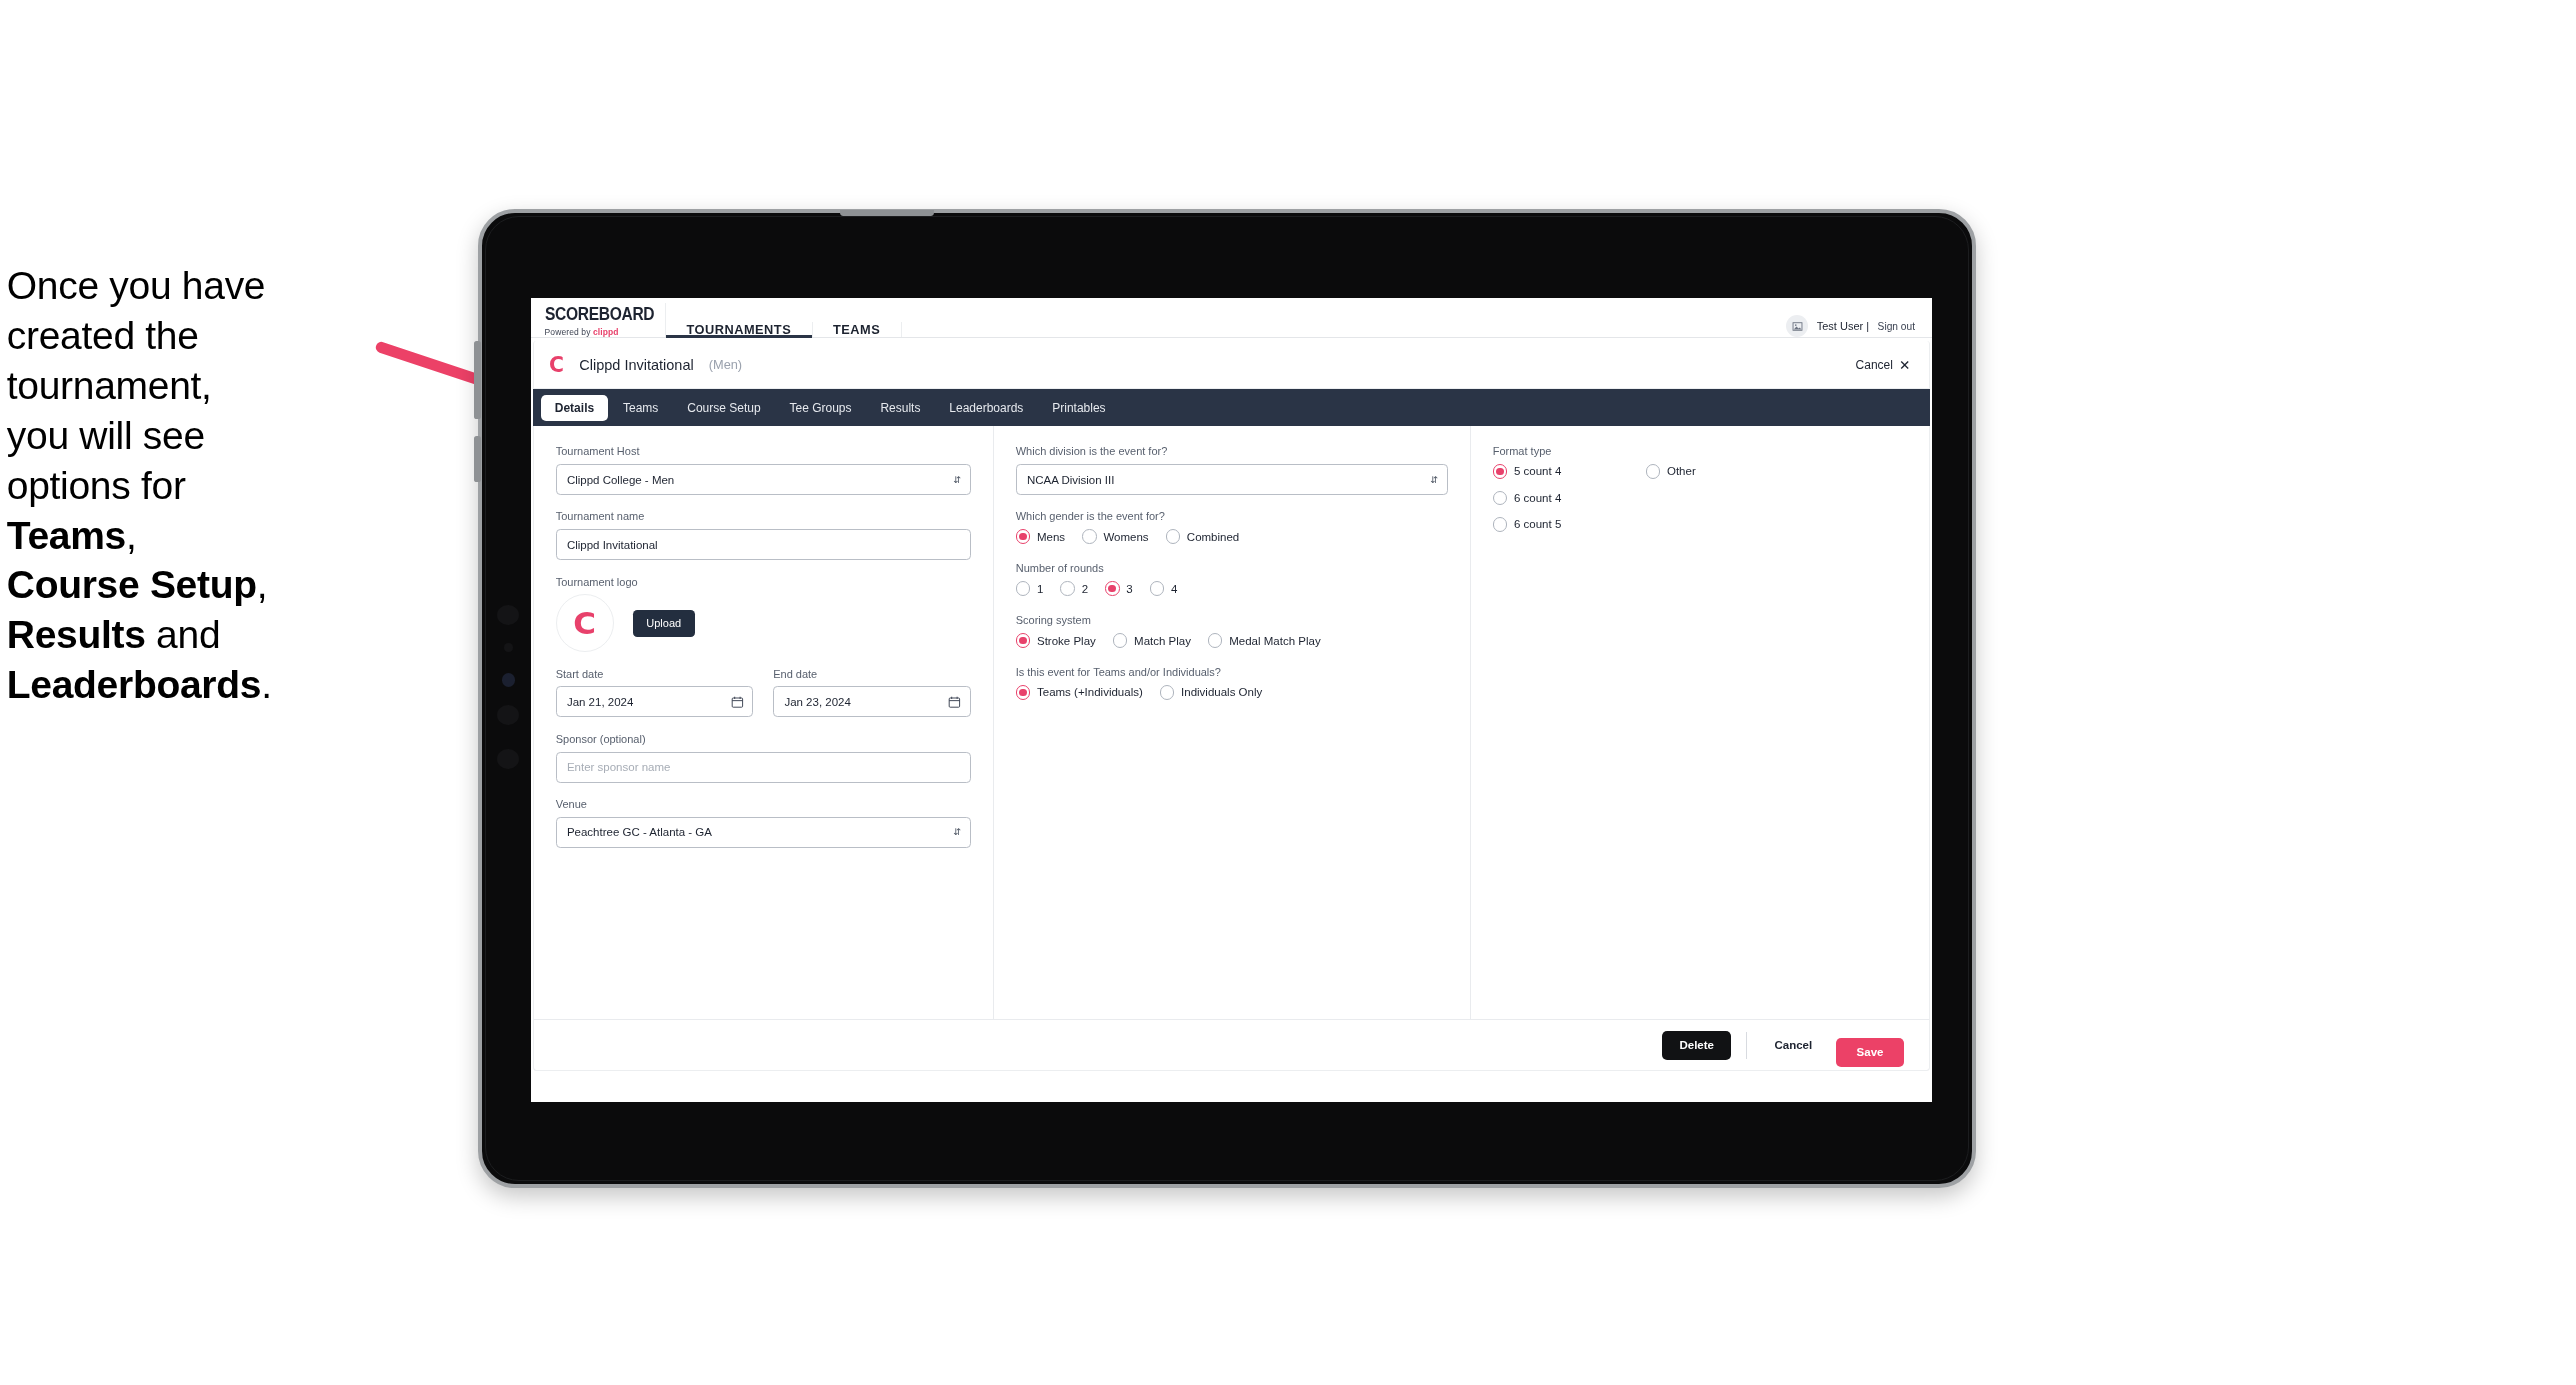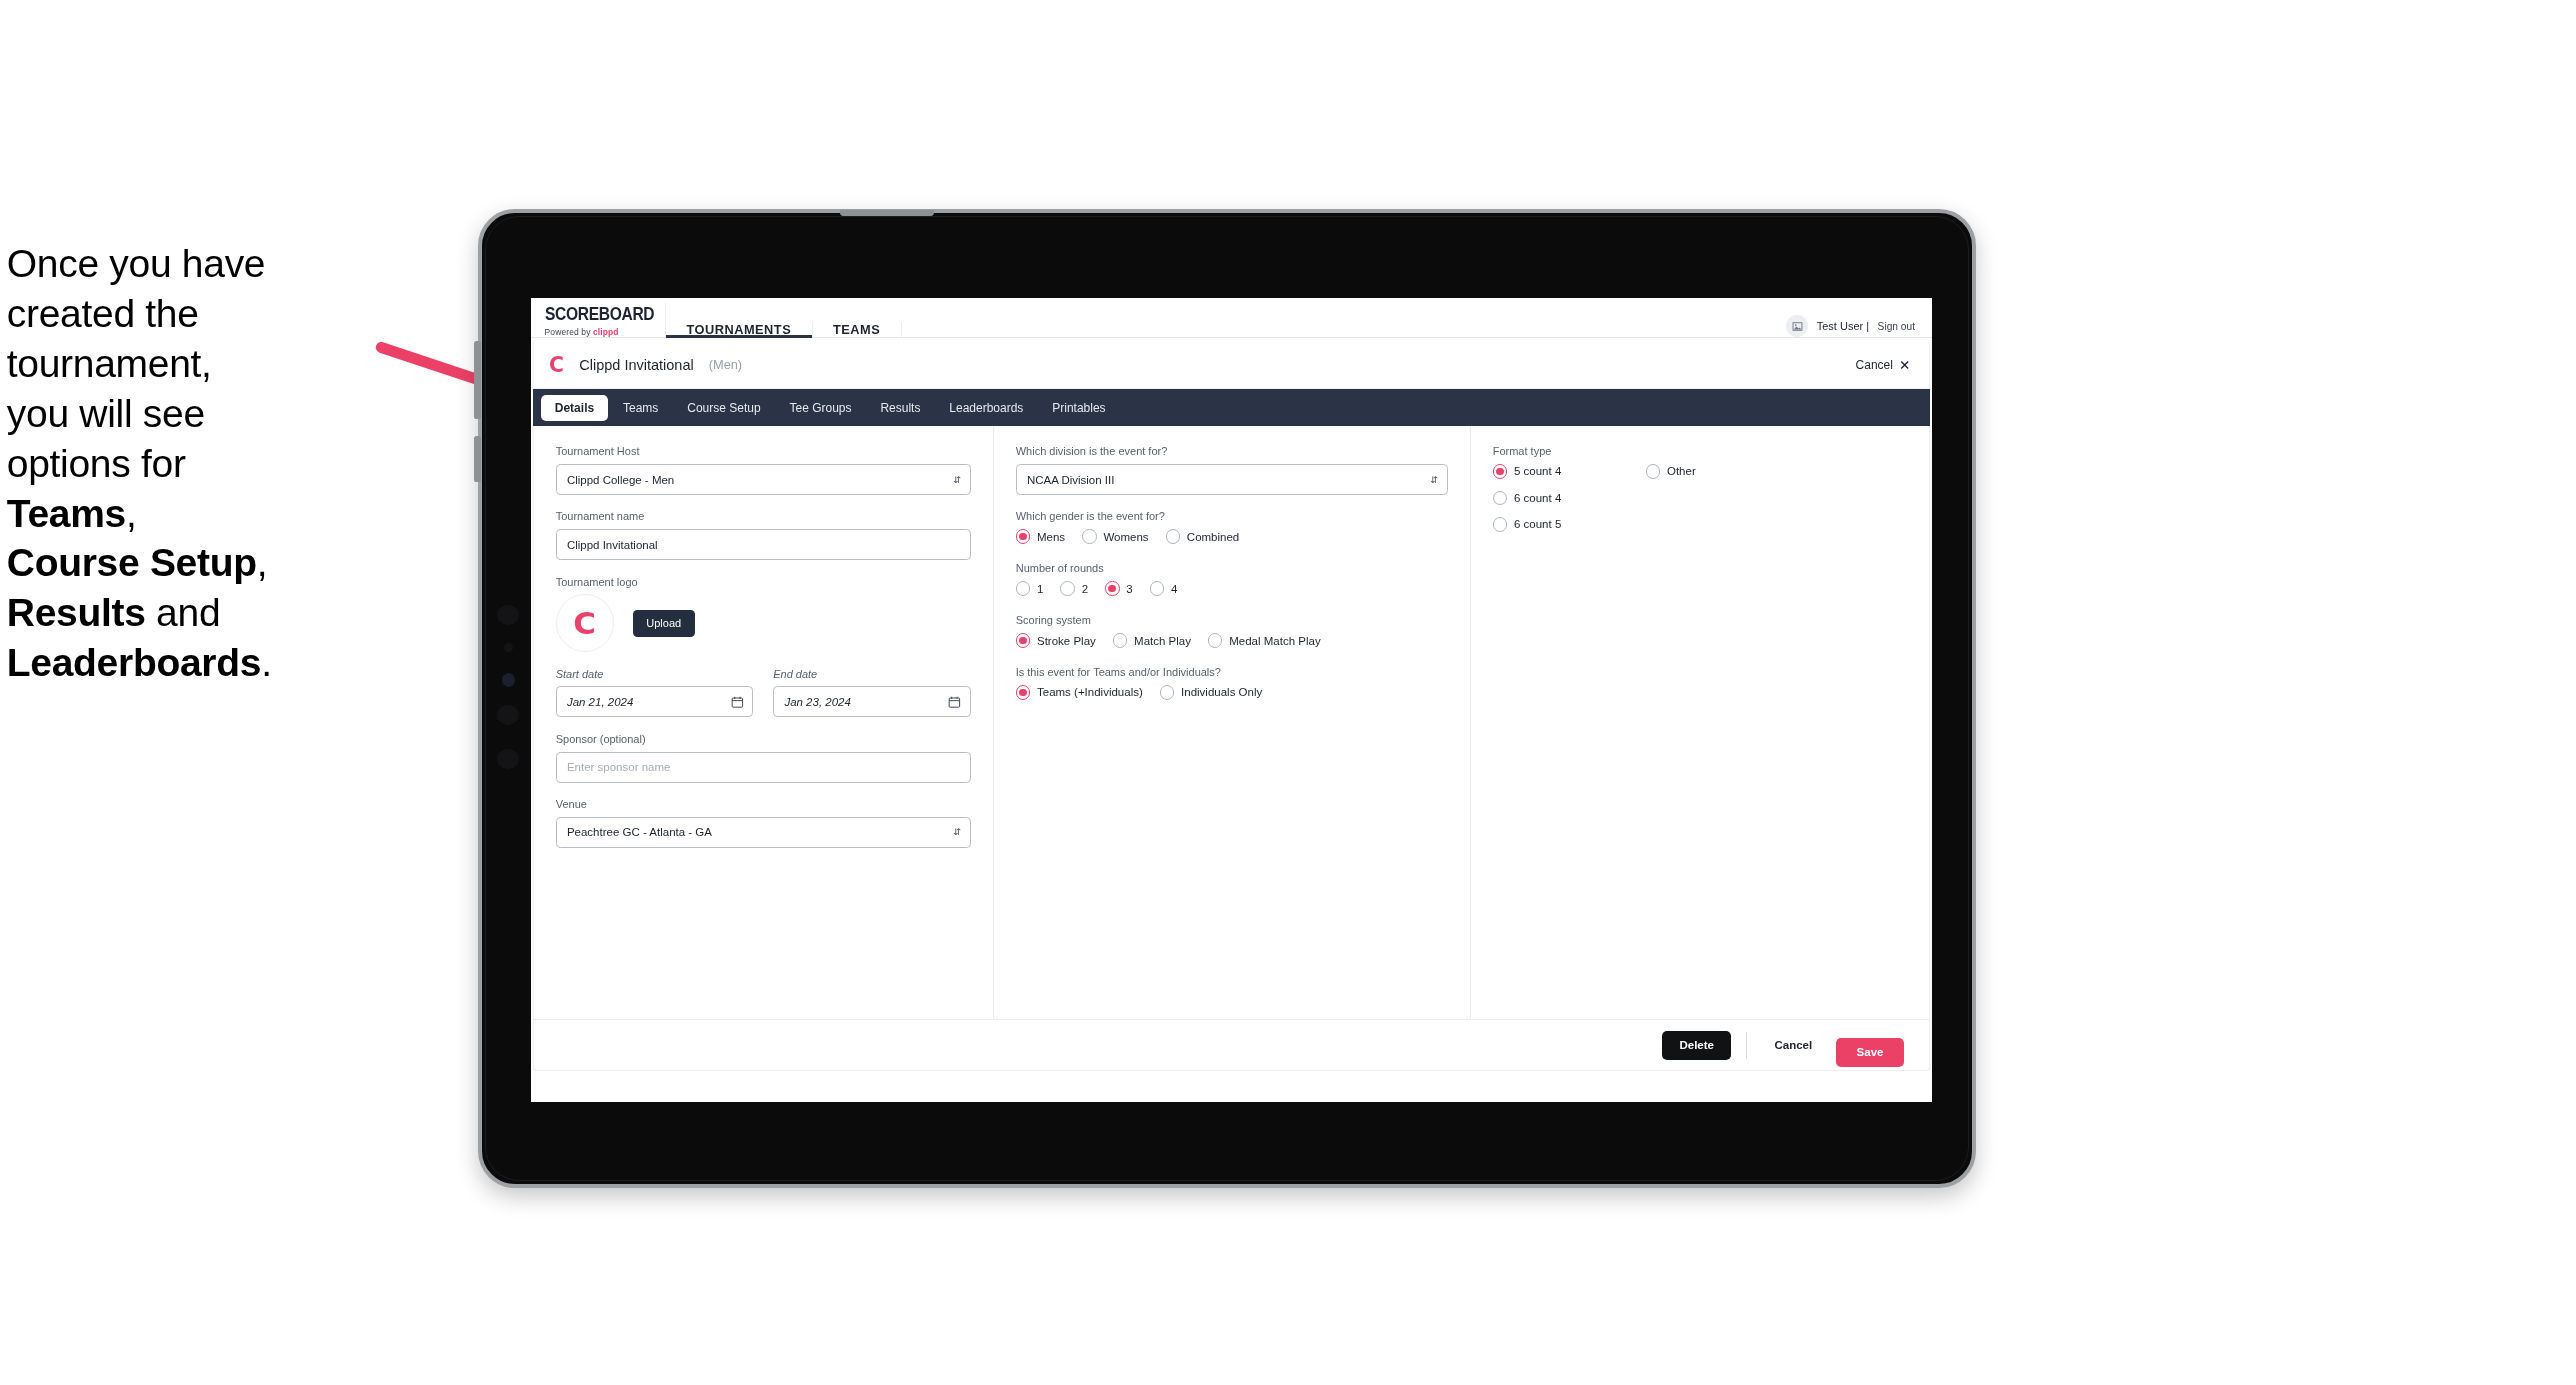--- a/index.html
+++ b/index.html
@@ -8,21 +8,21 @@
     background: #ffffff;
     font-family: "Liberation Sans", sans-serif;
     overflow: hidden;
   }
 
   #stage { position: relative; width: 2576px; height: 1386px; background:#fff; }
 
   
   .annotation {
     position: absolute;
-    left: 6.8px; top: 239px;
+    left: 6.8px; top: 261px;
     width: 434px;
     font-size: 39px;
     line-height: 1.28;
     color: #000;
     letter-spacing: -0.3px;
   }
   .annotation b { font-weight: 700; }
 
   .arrow-svg { position: absolute; left: 366px; top: 332px; width: 341px; height: 145px; }
 
@@ -171,21 +171,21 @@
     background:#fff;
     position: relative;
   }
   .input.ph { color:#a7adb6; }
   .select .chev {
     position:absolute; right: 8.5px; top:50%; transform: translateY(-50%);
     font-size: 9.4px; color:#4a5260; line-height:1;
   }
   .cal-ic { position:absolute; right: 8.5px; top:50%; transform: translateY(-50%); width:12.8px; height:12.8px;}
 
-  .row2 { display:flex; gap: 20px; font-style: italic; }
+  .row2 { display:flex; gap: 20px; }
   .row2 > div { flex:1; }
 
   
   .logo-row { display:flex; align-items:center; gap: 19px; margin-top: 3.4px; }
   .logo-circle {
     width: 58px; height: 58px; border-radius: 50%;
     border: 0.9px solid #eceef0;
     display:flex; align-items:center; justify-content:center;
     background:#fff;
   }

